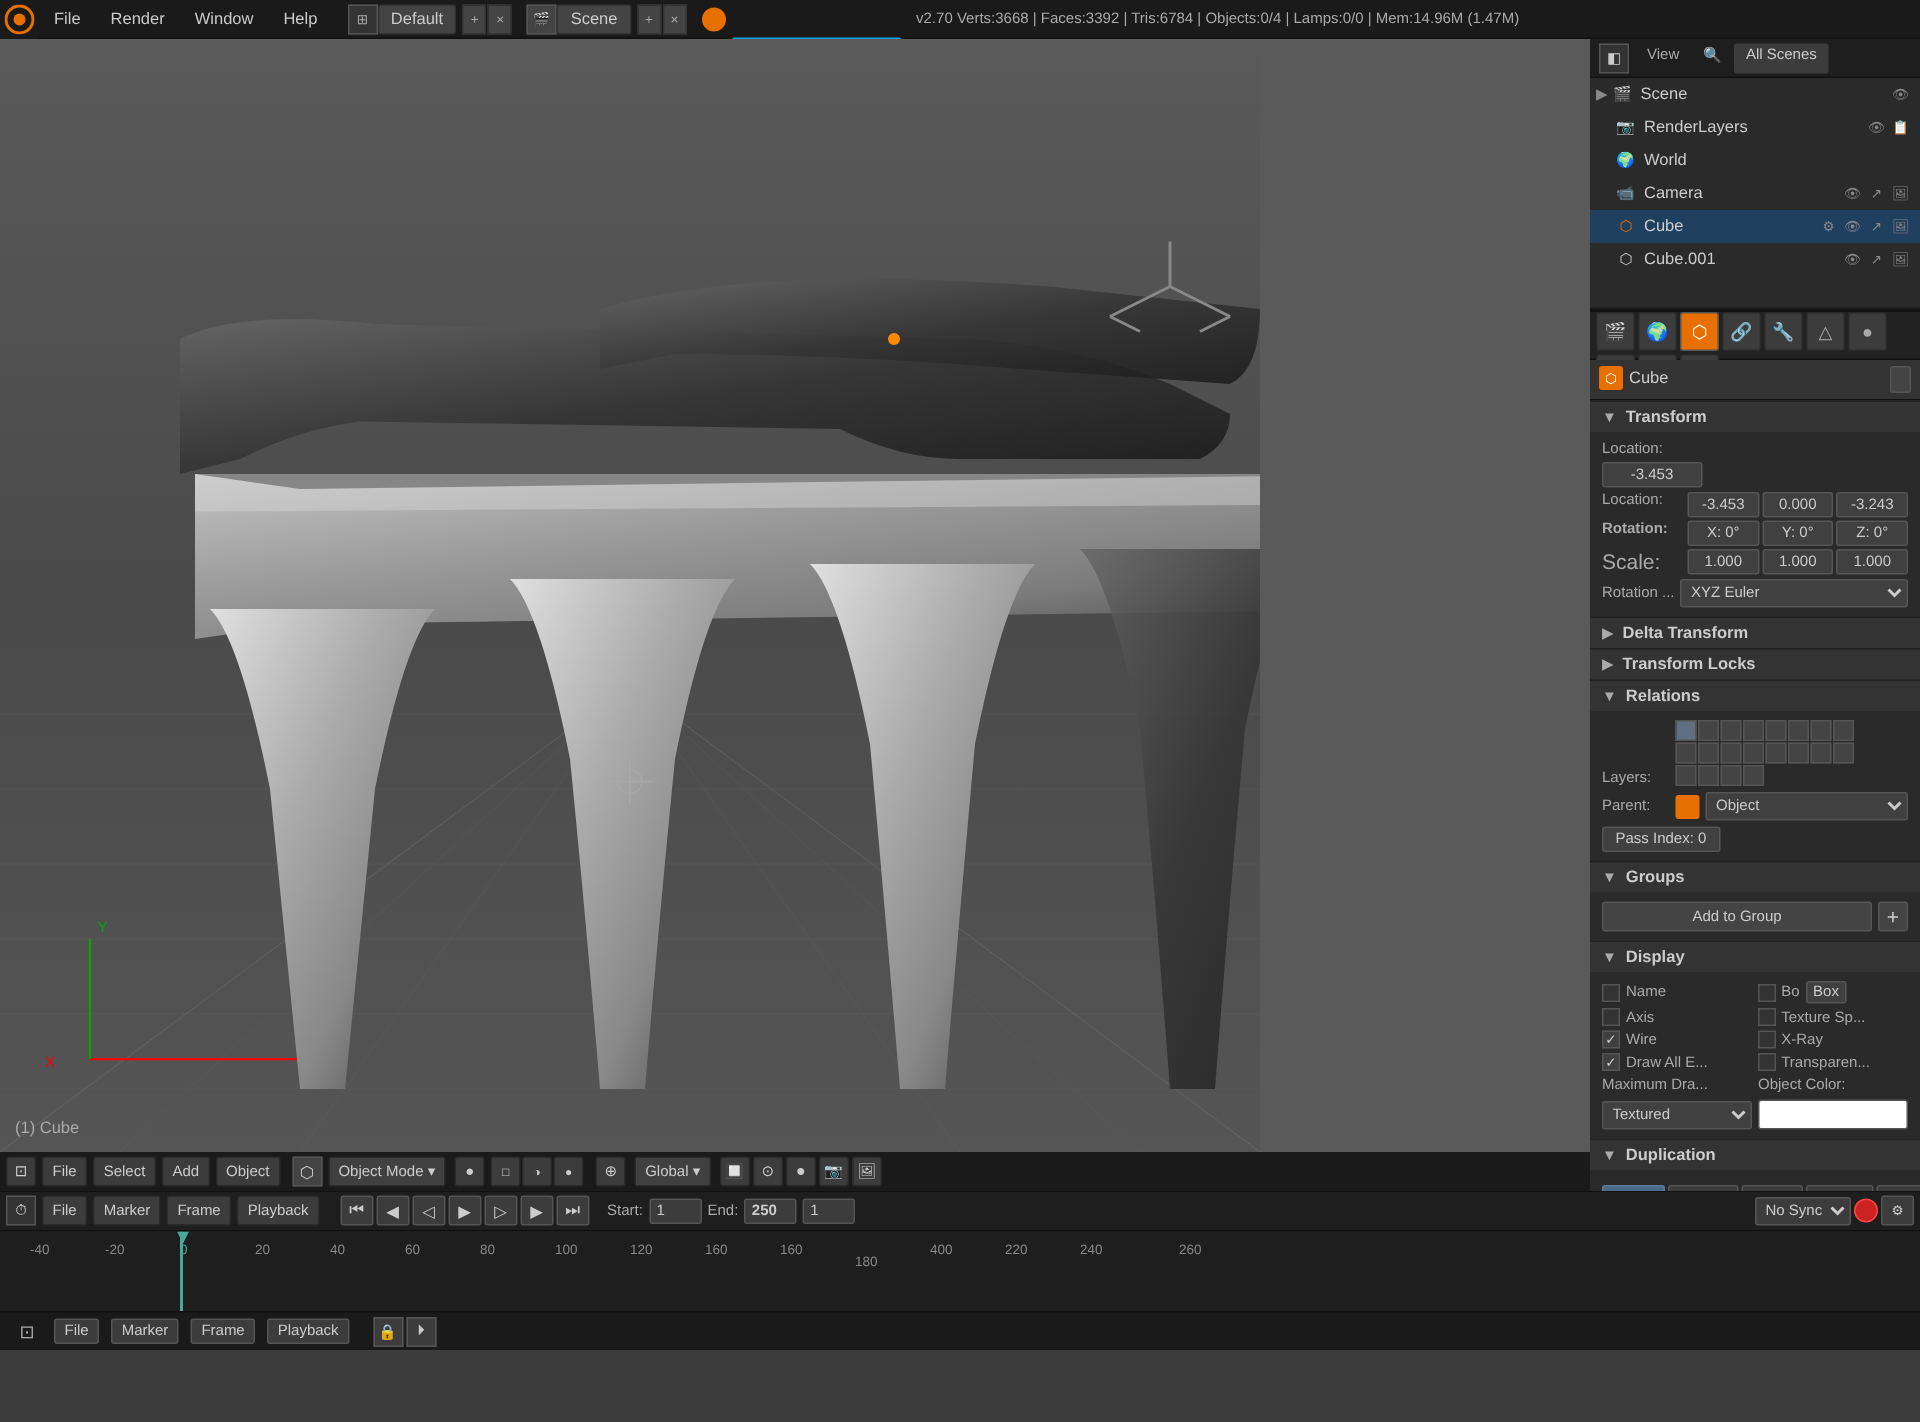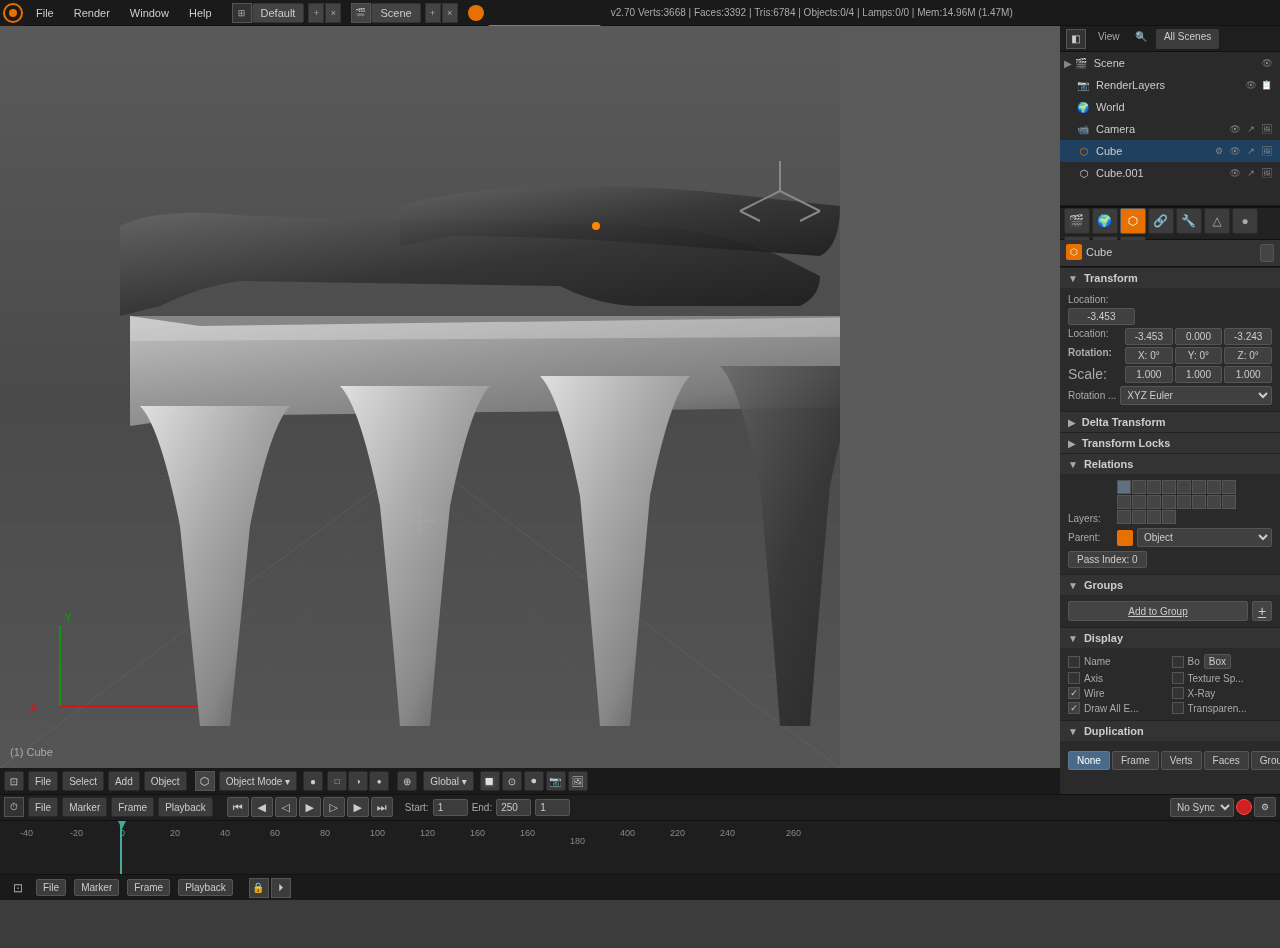--- a/index.html
+++ b/index.html
@@ -465,21 +465,21 @@
           </div>
         </div>
       </div>
 
       <div>
         <div class="section-header">
           <span class="section-arrow">▼</span>
           <span class="section-title">Groups</span>
         </div>
         <div class="section-content">
-          <div style="display:flex;gap:4px;text-decoration:underline;">
+          <div style="display:flex;gap:4px;">
             <button class="groups-btn">Add to Group</button>
             <div class="groups-add">+</div>
           </div>
         </div>
       </div>
 
       <div>
         <div class="section-header">
           <span class="section-arrow">▼</span>
           <span class="section-title">Display</span>
@@ -522,20 +522,28 @@
               <div class="checkbox checked"></div>
               <span class="display-label">Draw All E...</span>
             </div>
 
             <div class="display-item">
               <div class="checkbox"></div>
               <span class="display-label">Transparen...</span>
             </div>
           </div>
 
+          <div style="display:grid;grid-template-columns:1fr 1fr;gap:4px;margin-top:4px;align-items:center;">
+            <span style="font-size:10px;color:#aaa;">Maximum Dra...</span>
+            <span style="font-size:10px;color:#aaa;">Object Color:</span>
+            <select class="max-draw-select">
+              <option value="Textured">Textured</option>
+            </select>
+            <div style="background:#fff;border:1px solid #555;height:20px;border-radius:2px;cursor:pointer;"></div>
+          </div>
         </div>
       </div>
 
       <div>
         <div class="section-header">
           <span class="section-arrow">▼</span>
           <span class="section-title">Duplication</span>
         </div>
         <div class="section-content">
           <div class="dup-buttons">
@@ -567,21 +575,21 @@
       <div style="width:22px;height:20px;background:#3c3c3c;border:1px solid #555;display:flex;align-items:center;justify-content:center;cursor:pointer;border-radius:2px;">◁</div>
       <div style="width:22px;height:20px;background:#3c3c3c;border:1px solid #555;display:flex;align-items:center;justify-content:center;cursor:pointer;border-radius:2px;">▶</div>
       <div style="width:22px;height:20px;background:#3c3c3c;border:1px solid #555;display:flex;align-items:center;justify-content:center;cursor:pointer;border-radius:2px;">▷</div>
       <div style="width:22px;height:20px;background:#3c3c3c;border:1px solid #555;display:flex;align-items:center;justify-content:center;cursor:pointer;border-radius:2px;">▶</div>
       <div style="width:22px;height:20px;background:#3c3c3c;border:1px solid #555;display:flex;align-items:center;justify-content:center;cursor:pointer;border-radius:2px;">⏭</div>
     </div>
     <div style="display:flex;align-items:center;gap:4px;margin-left:8px;">
       <span style="font-size:10px;color:#aaa;">Start:</span>
       <input type="text" style="width: 35px; background: rgb(60, 60, 60); border: 1px solid rgb(85, 85, 85); color: rgb(204, 204, 204); font-size: 10px; padding: 2px 4px; border-radius: 2px;" value="1">
       <span style="font-size:10px;color:#aaa;">End:</span>
-      <input type="text" style="width: 35px; background: rgb(60, 60, 60); border: 1px solid rgb(85, 85, 85); color: rgb(204, 204, 204); font-size: 10px; padding: 2px 4px; border-radius: 2px;" value="250">
+      <input type="text" style="width: 35px; background: rgb(60, 60, 60); border: 1px solid rgb(85, 85, 85); color: rgb(204, 204, 204); font-size: 10px; padding: 2px 4px; border-radius: 2px; font-weight: bold;" value="250">
       <input type="text" style="width: 35px; background: rgb(60, 60, 60); border: 1px solid rgb(85, 85, 85); color: rgb(204, 204, 204); font-size: 10px; padding: 2px 4px; border-radius: 2px;" value="1">
     </div>
     <div style="display:flex;align-items:center;gap:2px;margin-left:auto;">
       <select style="background:#3c3c3c;border:1px solid #555;color:#ccc;font-size:10px;padding:2px;border-radius:2px;">
         <option value="No Sync">No Sync</option>
       </select>
       <div style="width:16px;height:16px;background:#cc2222;border-radius:50%;border:1px solid #ff4444;cursor:pointer;"></div>
       <div style="width:22px;height:20px;background:#3c3c3c;border:1px solid #555;display:flex;align-items:center;justify-content:center;cursor:pointer;border-radius:2px;font-size:9px;">⚙</div>
     </div>
   </div>

